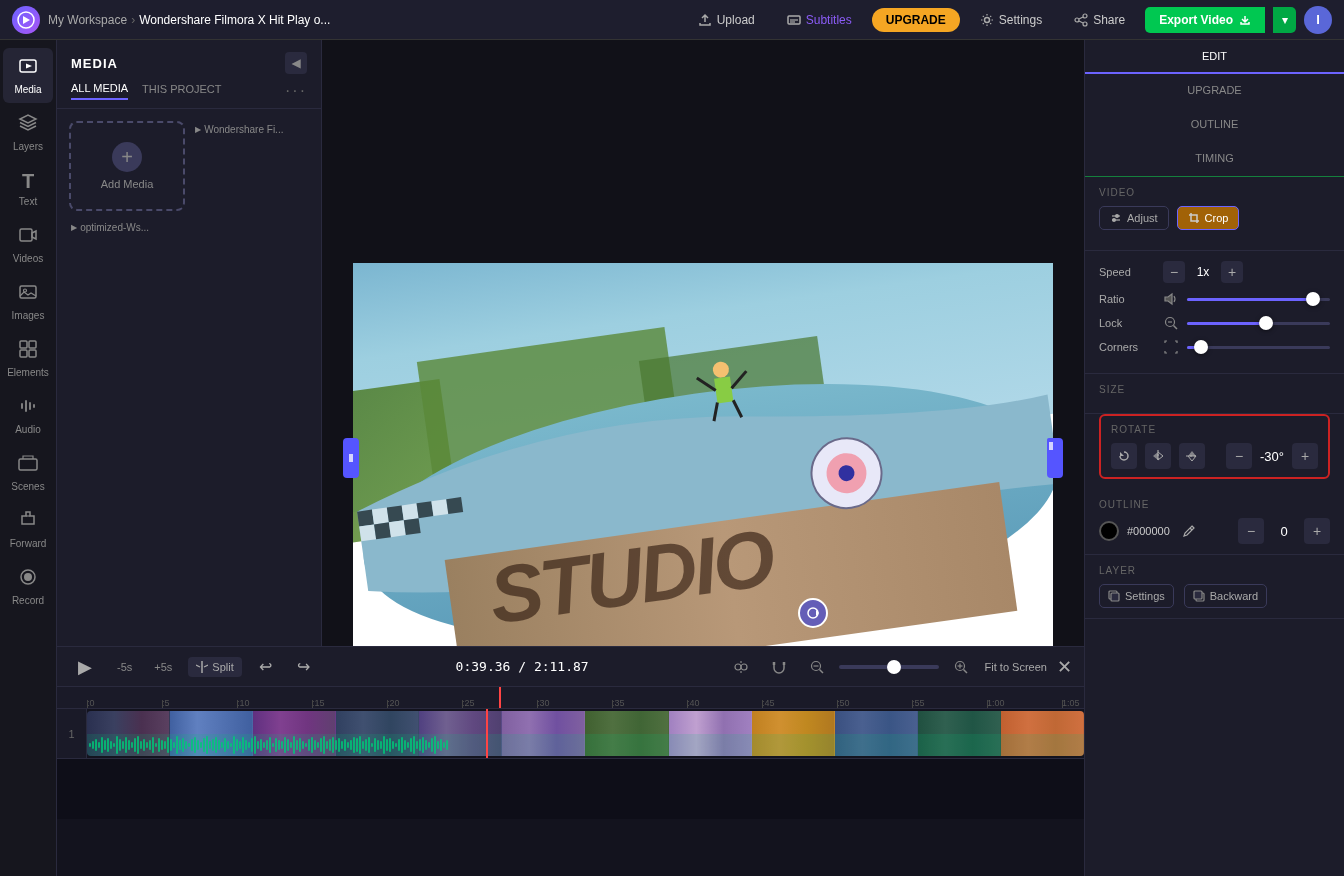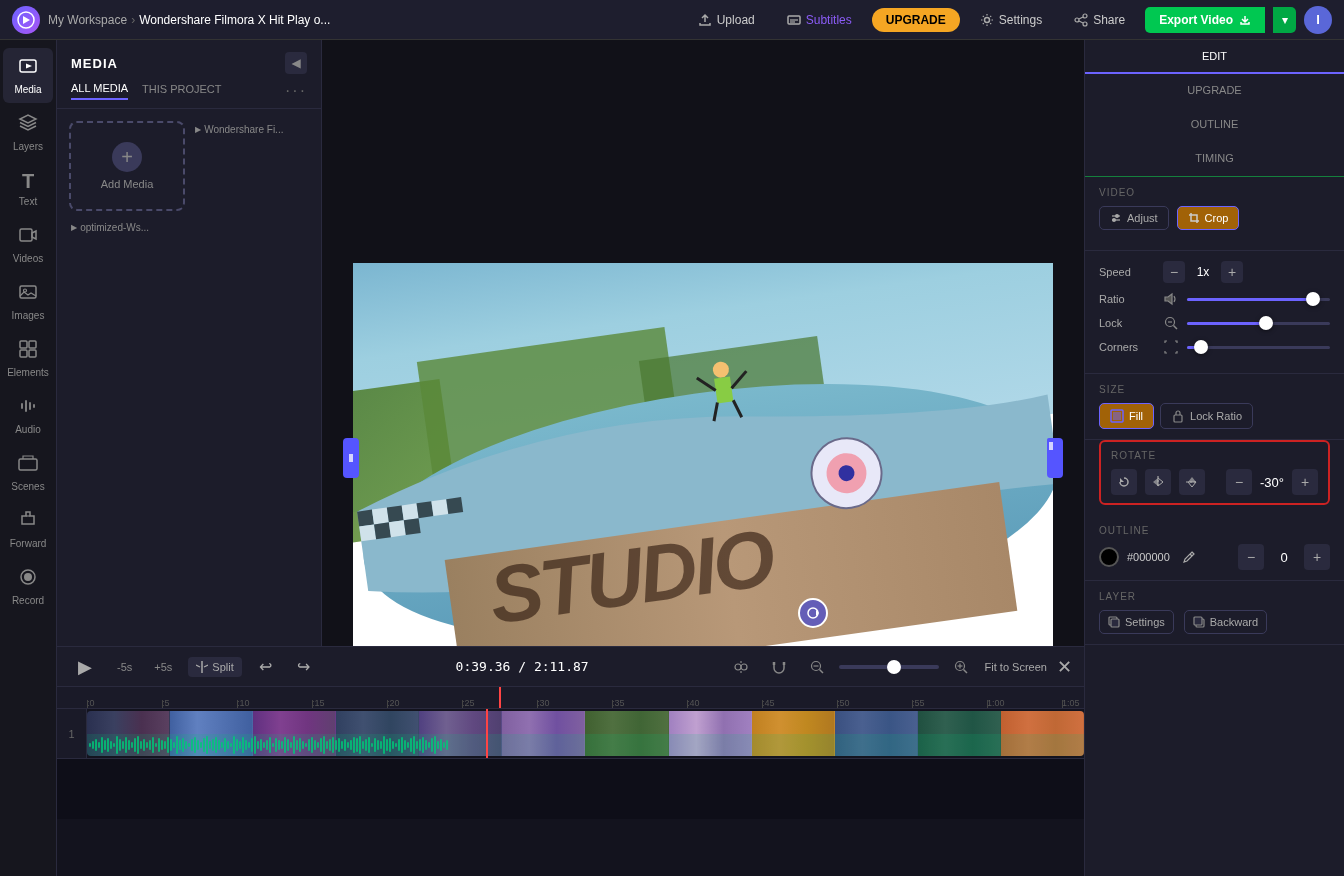--- a/index.html
+++ b/index.html
@@ -1158,36 +1158,20 @@
         </svg>
         <div class="slider-track">
           <div class="slider-fill" style="width:10%;"></div>
           <div class="slider-thumb" style="left:10%;"></div>
         </div>
       </div>
     </div>
 
     <div class="right-section">
       <div class="right-section-title">SIZE</div>
-      <div class="size-btns">
-        <button class="size-btn active">
-          <svg width="14" height="14" viewBox="0 0 14 14" fill="none">
-            <rect x="1" y="1" width="12" height="12" rx="1" stroke="#6c63ff" stroke-width="1.5" fill="none"></rect>
-            <rect x="3" y="3" width="8" height="8" fill="#6c63ff" opacity="0.5"></rect>
-          </svg>
-          <span>Fill</span>
-        </button>
-        <button class="size-btn">
-          <svg width="14" height="14" viewBox="0 0 14 14" fill="none">
-            <rect x="3" y="6" width="8" height="7" rx="1" stroke="#888" stroke-width="1.2" fill="none"></rect>
-            <path d="M5 6 L5 4 A2 2 0 0 1 9 4 L9 6" stroke="#888" stroke-width="1.2" fill="none"></path>
-          </svg>
-          <span>Lock Ratio</span>
-        </button>
-      </div>
     </div>
 
     <div class="rotate-section">
       <div class="rotate-title">ROTATE</div>
       <div class="rotate-controls">
         <button class="rotate-btn" title="Rotate Counter-Clockwise">
           <svg width="14" height="14" viewBox="0 0 14 14" fill="none">
             <path d="M3 7 A4 4 0 1 0 7 3" stroke="#aaa" stroke-width="1.5" fill="none"></path>
             <polygon points="3,3 3,7 7,7" fill="#aaa"></polygon>
           </svg>

